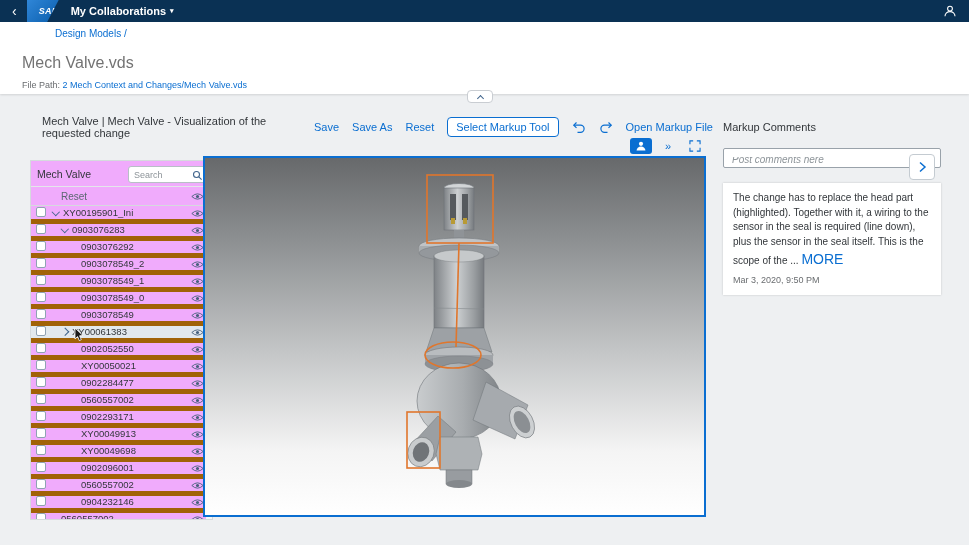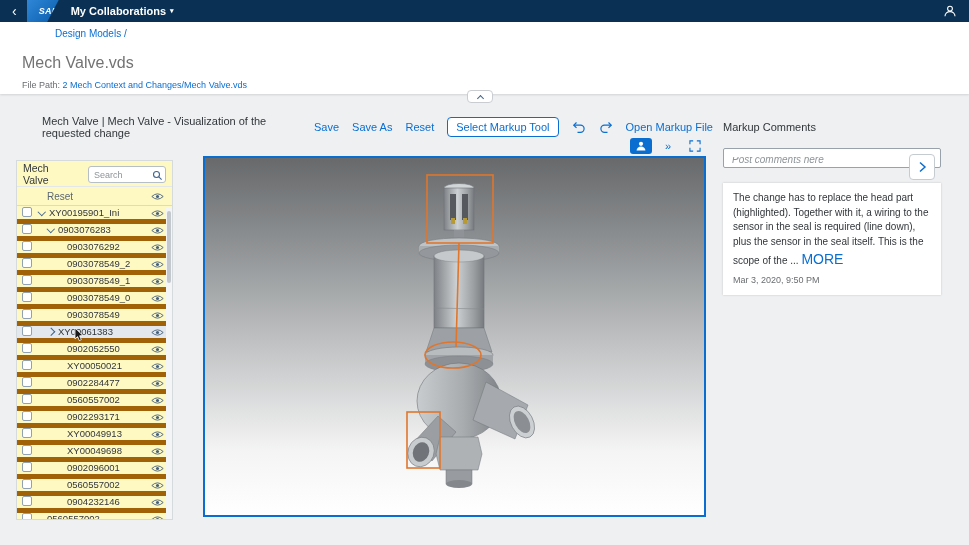--- a/index.html
+++ b/index.html
@@ -30,21 +30,21 @@
   .toolbar-actions { margin-left:auto; display:flex; align-items:center; gap:13px; }
   .link-btn { color:#0a6ed1; font-size:11px; cursor:pointer; white-space:nowrap; }
   .outline-btn { border:1px solid #0a6ed1; color:#0a6ed1; font-size:11px; padding:3px 8px; border-radius:4px; background:#fff; cursor:pointer; white-space:nowrap; }
   .ic-btn { display:flex; align-items:center; cursor:pointer; }
 
   .viewer-controls { position:absolute; top:138px; left:203px; width:503px; height:16px; display:flex; justify-content:flex-end; align-items:center; gap:5px; }
   .vc-btn { min-width:22px; height:16px; display:flex; align-items:center; justify-content:center; border-radius:3px; cursor:pointer; color:#0a6ed1; font-size:11px; }
   .vc-btn.active { background:#0a6ed1; color:#fff; }
 
   
-  .tree-panel { position:absolute; left:16px; top:160px; width:157px; height:360px; background:#fef9c3; border:1px solid #d5dadd; }
+  .tree-panel { position:absolute; left:30px; top:160px; width:183px; height:360px; background:#f0abfc; border:1px solid #d5dadd; }
   .tree-head { height:26px; display:flex; align-items:center; justify-content:space-between; padding:0 6px; border-bottom:1px solid #e4e7ea; }
   .tree-title { font-size:10.5px; color:#32363a; }
   .search-box { position:relative;padding-left:32px; }
   .search-box input { width:78px; height:17px; border:1px solid #b7bfc6; border-radius:3px; font-size:9px; padding:0 16px 0 5px; color:#333; font-family:inherit; }
   .search-box input::placeholder { color:#8d9499; }
   .search-ic { position:absolute; right:3px; top:3px; }
   .tree-colhead { height:19px; display:flex; align-items:center; border-bottom:1px solid #d5dadd; padding:0 8px 0 30px; font-size:10px; color:#5b6772; }
   .tree-colhead .eye { margin-left:auto; }
   .tree-rows { position:absolute; top:46px; left:0; right:0; bottom:0; overflow:hidden; }
   .tree-row { height:17px; display:flex; padding:0 8px 0 5px; border-bottom:5px solid #a16207; font-size:9.5px; color:#32363a; cursor:pointer; }

